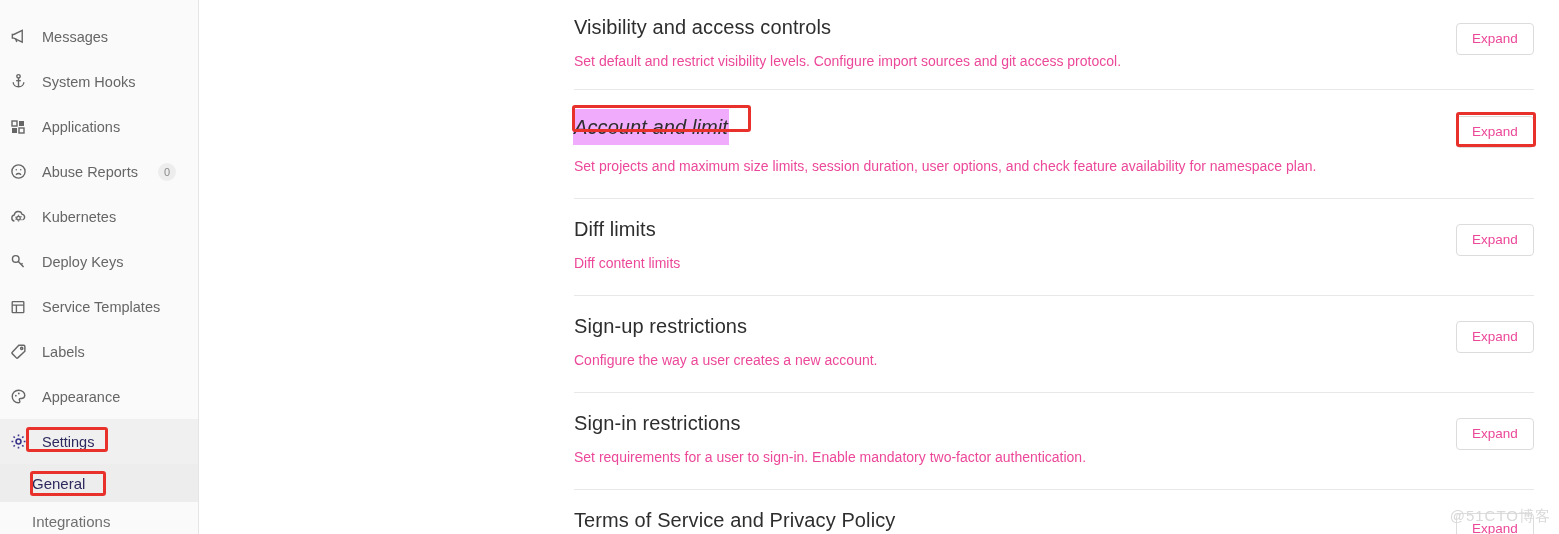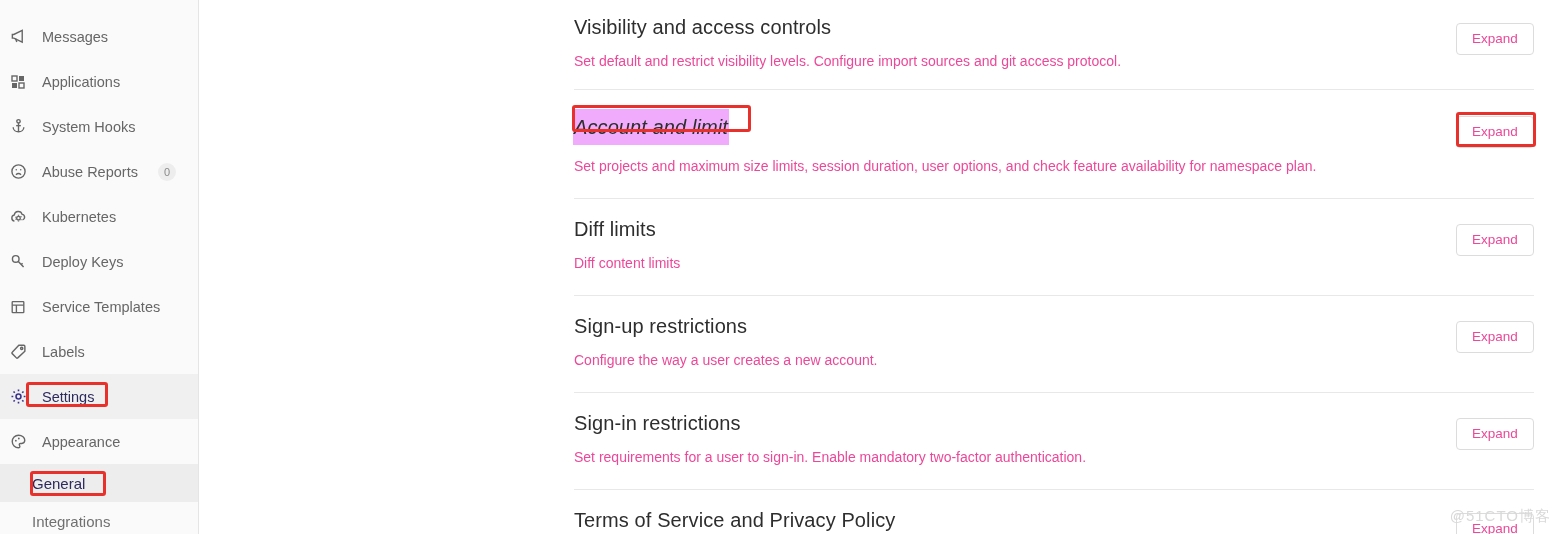--- a/index.html
+++ b/index.html
@@ -207,45 +207,45 @@
           <svg width="17" height="17" viewBox="0 0 16 16" fill="none" stroke="currentColor" stroke-width="1.3">
             <path d="M11.5 2.2 3.6 6.1H2.2v3.4h1.4l7.9 3.9z"></path>
             <path d="M5.2 9.8l1.2 3.4"></path>
           </svg>
         </span>
         <span class="lbl">Messages</span>
       </li>
 
       <li class="nav-item">
         <span class="ico">
+          <svg width="17" height="17" viewBox="0 0 16 16" fill="none" stroke="currentColor" stroke-width="1.3">
+            <circle cx="8" cy="3.1" r="1.6"></circle>
+            <path d="M8 4.7v8.2"></path>
+            <path d="M3 8.6c0 2.6 2.2 4.4 5 4.4s5-1.8 5-4.4"></path>
+            <path d="M5.8 7.2h4.4"></path>
+          </svg>
+        </span>
+        <span class="lbl">System Hooks</span>
+      </li>
+
+      <li class="nav-item">
+        <span class="ico">
           <svg width="16" height="16" viewBox="0 0 16 16" fill="currentColor">
             <rect x="2" y="2" width="5" height="5" fill="none" stroke="currentColor" stroke-width="1.4"></rect>
             <rect x="9" y="2" width="5" height="5"></rect>
             <rect x="2" y="9" width="5" height="5"></rect>
             <rect x="9" y="9" width="5" height="5" fill="none" stroke="currentColor" stroke-width="1.4"></rect>
           </svg>
         </span>
         <span class="lbl">Applications</span>
       </li>
 
       <li class="nav-item">
         <span class="ico">
           <svg width="17" height="17" viewBox="0 0 16 16" fill="none" stroke="currentColor" stroke-width="1.3">
-            <circle cx="8" cy="3.1" r="1.6"></circle>
-            <path d="M8 4.7v8.2"></path>
-            <path d="M3 8.6c0 2.6 2.2 4.4 5 4.4s5-1.8 5-4.4"></path>
-            <path d="M5.8 7.2h4.4"></path>
-          </svg>
-        </span>
-        <span class="lbl">System Hooks</span>
-      </li>
-
-      <li class="nav-item">
-        <span class="ico">
-          <svg width="17" height="17" viewBox="0 0 16 16" fill="none" stroke="currentColor" stroke-width="1.3">
             <circle cx="8" cy="8" r="6.2"></circle>
             <circle cx="5.9" cy="6.4" r="0.75" fill="currentColor" stroke="none"></circle>
             <circle cx="10.1" cy="6.4" r="0.75" fill="currentColor" stroke="none"></circle>
             <path d="M5.6 11c1.4-1.3 3.4-1.3 4.8 0"></path>
           </svg>
         </span>
         <span class="lbl">Abuse Reports</span>
         <span class="badge">0</span>
       </li>
 
@@ -284,40 +284,40 @@
       <li class="nav-item">
         <span class="ico">
           <svg width="17" height="17" viewBox="0 0 16 16" fill="none" stroke="currentColor" stroke-width="1.35">
             <path d="M8.3 2.2H13a1 1 0 0 1 1 1v4.5L7.3 14a.9.9 0 0 1-1.3 0L2.1 10a.9.9 0 0 1 0-1.3z"></path>
             <circle cx="11" cy="5.1" r="1.05"></circle>
           </svg>
         </span>
         <span class="lbl">Labels</span>
       </li>
 
+      <li class="nav-item">
+        <span class="ico">
+          <svg width="17" height="17" viewBox="0 0 16 16" fill="none" stroke="currentColor" stroke-width="1.3">
+            <path d="M8 2.1a5.9 5.9 0 0 0 0 11.8c.9 0 1.3-.6 1.3-1.2 0-.8-.6-1.1-.6-1.8 0-.6.5-1 1.1-1h1.3a3 3 0 0 0 2.8-3c0-2.6-2.4-4.8-5.9-4.8z"></path>
+            <circle cx="5.5" cy="7.2" r="0.85" fill="currentColor" stroke="none"></circle>
+            <circle cx="8.3" cy="5.2" r="0.85" fill="currentColor" stroke="none"></circle>
+          </svg>
+        </span>
+        <span class="lbl">Appearance</span>
+      </li>
+
       <li class="nav-item active">
         <span class="ico">
           <svg width="17" height="17" viewBox="0 0 16 16" fill="none" stroke="currentColor" stroke-width="1.5">
             <circle cx="8" cy="8" r="2.3"></circle>
             <path d="M8 1.4v1.7M8 12.9v1.7M1.4 8h1.7M12.9 8h1.7M3.3 3.3l1.2 1.2M11.5 11.5l1.2 1.2M12.7 3.3l-1.2 1.2M4.5 11.5l-1.2 1.2"></path>
           </svg>
         </span>
         <span class="lbl">Settings</span>
         <span class="ann" style="left:26px; top:8px; width:82px; height:25px;"></span>
-      </li>
-
-      <li class="nav-item">
-        <span class="ico">
-          <svg width="17" height="17" viewBox="0 0 16 16" fill="none" stroke="currentColor" stroke-width="1.3">
-            <path d="M8 2.1a5.9 5.9 0 0 0 0 11.8c.9 0 1.3-.6 1.3-1.2 0-.8-.6-1.1-.6-1.8 0-.6.5-1 1.1-1h1.3a3 3 0 0 0 2.8-3c0-2.6-2.4-4.8-5.9-4.8z"></path>
-            <circle cx="5.5" cy="7.2" r="0.85" fill="currentColor" stroke="none"></circle>
-            <circle cx="8.3" cy="5.2" r="0.85" fill="currentColor" stroke="none"></circle>
-          </svg>
-        </span>
-        <span class="lbl">Appearance</span>
       </li>
     </ul>
 
     <ul class="sub-list">
       <li class="sub-item current">
         <span>General</span>
         <span class="ann" style="left:30px; top:7px; width:76px; height:25px;"></span>
       </li>
       <li class="sub-item plain">
         <span>Integrations</span>

